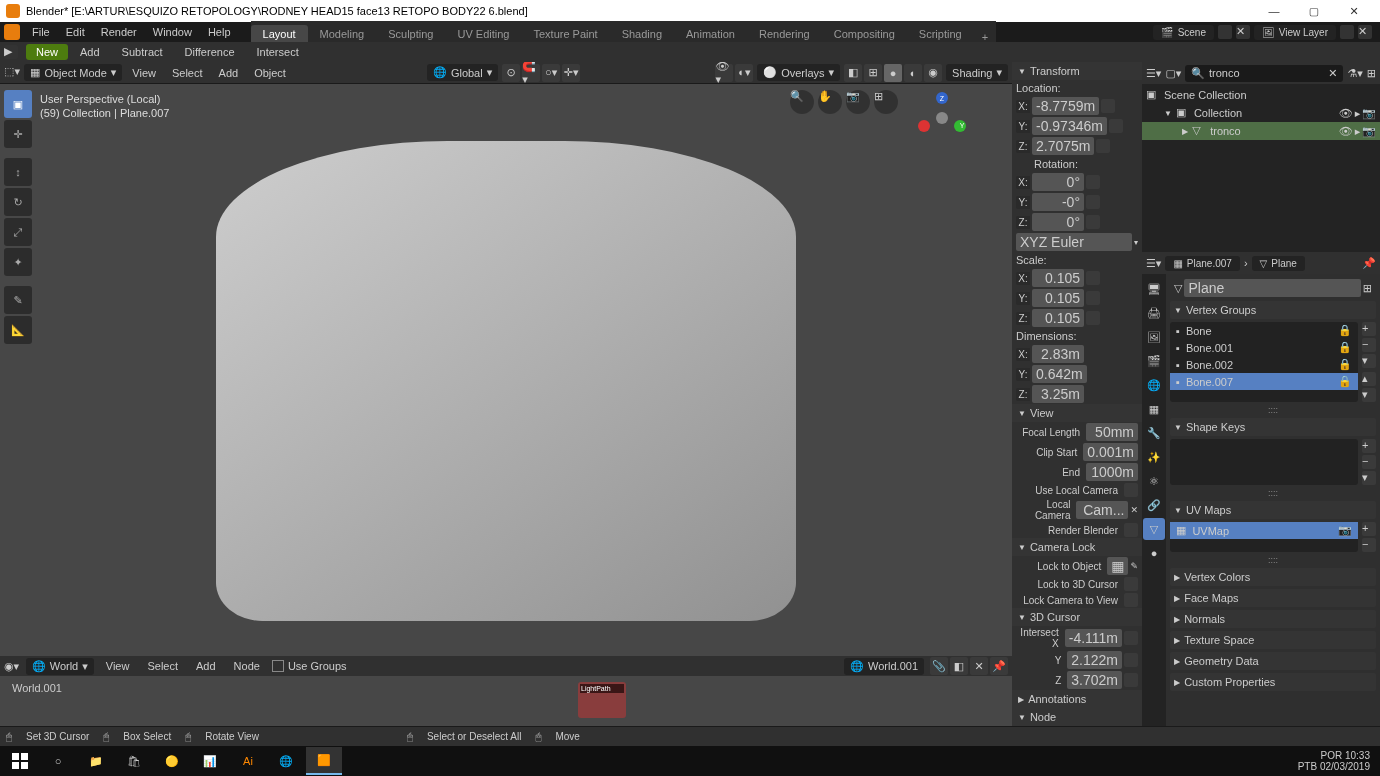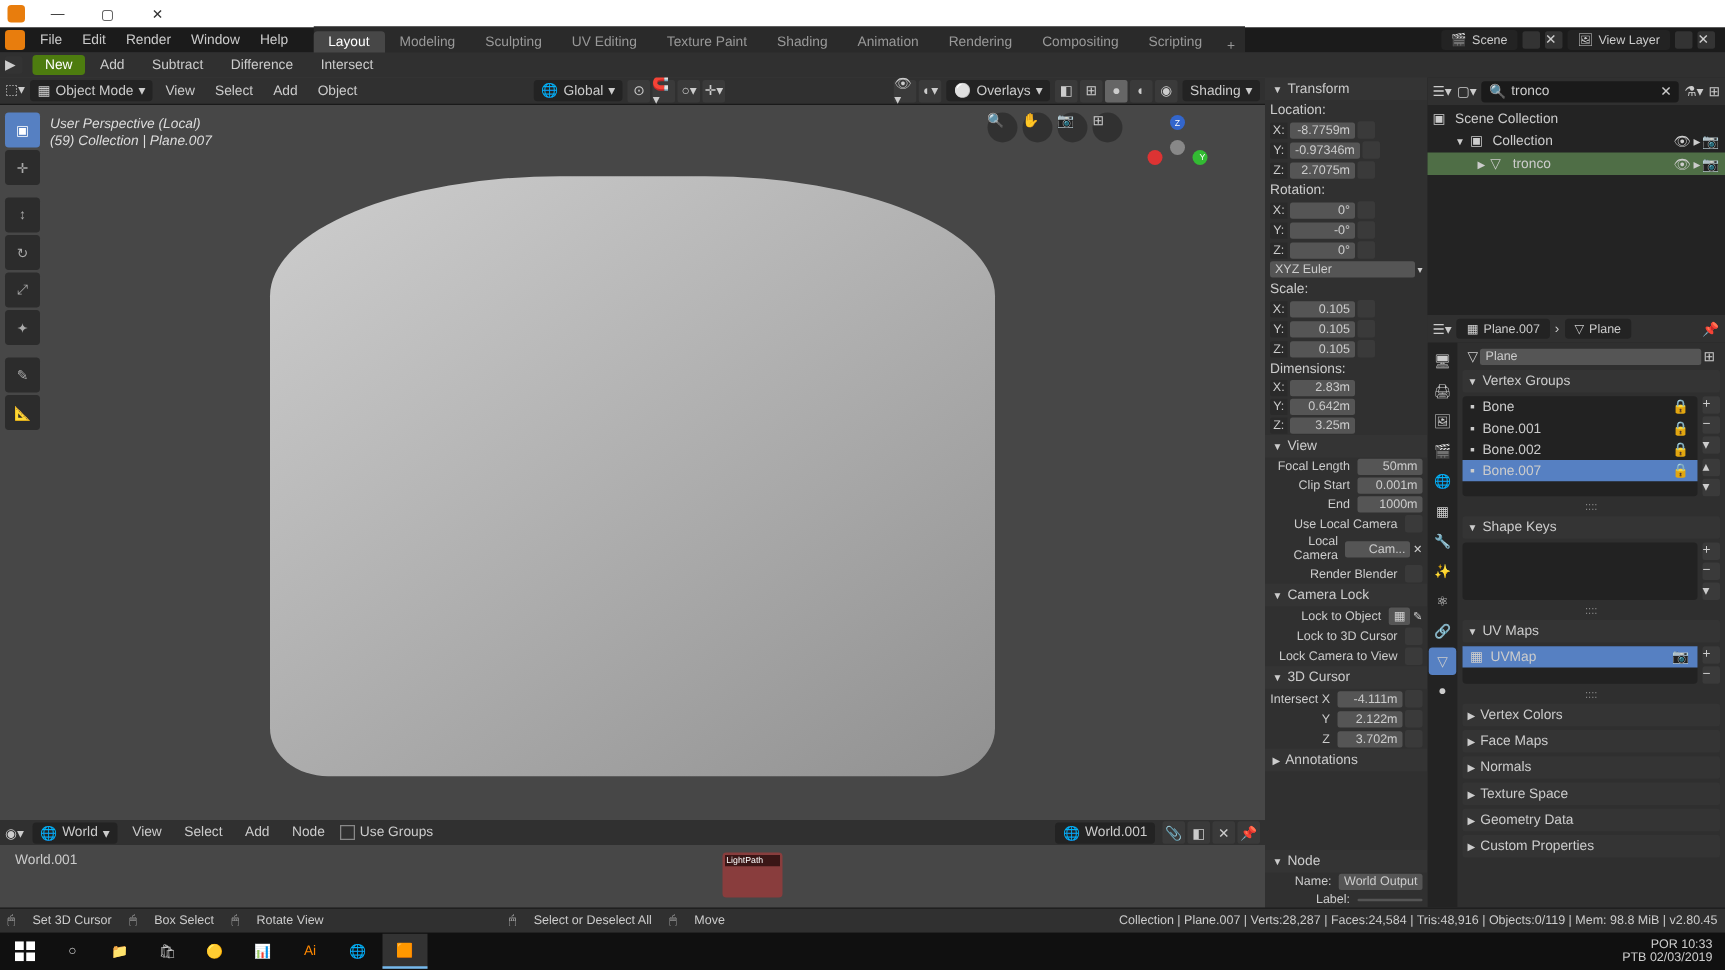--- a/index.html
+++ b/index.html
@@ -22,38 +22,38 @@
 .vp-header { height: 22px; background: #303030; display: flex; align-items: center; padding: 0 4px; gap: 4px; border-bottom: 1px solid #1a1a1a; }
 .hdr-dropdown { background: #232323; border-radius: 3px; padding: 2px 6px; display: flex; align-items: center; gap: 4px; }
 .hdr-menu { padding: 0 6px; cursor: pointer; }
 .hdr-spacer { flex: 1; }
 .hdr-icons { display: flex; gap: 2px; }
 .hdr-icon { width: 18px; height: 18px; background: #3a3a3a; border-radius: 2px; display: flex; align-items: center; justify-content: center; }
 .boolean-bar { height: 20px; background: #303030; display: flex; align-items: center; padding: 0 4px; gap: 2px; }
 .bool-btn { padding: 2px 10px; border-radius: 3px; cursor: pointer; }
 .bool-btn.primary { background: #4d7c0f; color: #fff; }
 .viewport { flex: 1; background: #474747; position: relative; overflow: hidden; }
-.vp-overlay-tl { position: absolute; top: 8px; left: 40px; color: #ddd; font-size: 11px; line-height: 14px; font-style: italic; }
+.vp-overlay-tl { position: absolute; top: 8px; left: 40px; color: #ddd; font-size: 11px; line-height: 14px; }
 .toolbar-left { position: absolute; top: 6px; left: 4px; width: 30px; display: flex; flex-direction: column; gap: 2px; }
 .tool-btn { width: 28px; height: 28px; background: #2c2c2c; border-radius: 3px; display: flex; align-items: center; justify-content: center; color: #aaa; }
 .tool-btn.active { background: #5680c2; color: #fff; }
 .vp-gizmos { position: absolute; top: 6px; right: 8px; display: flex; gap: 4px; align-items: center; }
 .gizmo-btn { width: 24px; height: 24px; background: rgba(0,0,0,.3); border-radius: 12px; }
 .axis-gizmo { width: 60px; height: 60px; position: absolute; top: 4px; right: 40px; }
 .torso-placeholder { position: absolute; left: 50%; top: 52%; transform: translate(-50%, -50%); width: 580px; height: 480px; background: linear-gradient(145deg, #ddd, #999); border-radius: 40% 40% 8% 8% / 20% 20% 8% 8%; opacity: .9; }
 .node-header { height: 20px; background: #303030; display: flex; align-items: center; padding: 0 4px; gap: 6px; }
 .node-area { height: 50px; background: #474747; position: relative; }
 .node-label { position: absolute; top: 6px; left: 12px; color: #ccc; }
 .node-box { position: absolute; top: 6px; left: 578px; width: 48px; height: 36px; background: #893d3d; border-radius: 3px; font-size: 7px; color: #fff; padding: 2px; }
 .n-panel { width: 130px; background: #303030; display: flex; flex-direction: column; overflow: hidden; }
 .panel-section-hdr { background: #343434; padding: 3px 6px; display: flex; align-items: center; gap: 4px; }
 .panel-row { display: flex; align-items: center; padding: 1px 4px; gap: 2px; }
 .panel-label { flex: 1; text-align: right; padding-right: 4px; font-size: 10px; }
 .xyz-label { width: 14px; background: #2a2a2a; text-align: center; border-radius: 2px 0 0 2px; padding: 1px 2px; font-size: 10px; }
-.num-field { background: #555; border-radius: 2px; padding: 1px 4px; text-align: right; font-size: 10px; min-width: 52px; }
+.num-field { background: #555; border-radius: 2px; padding: 1px 4px; text-align: right; font-size: 14px; min-width: 52px; }
 .lock-btn { width: 14px; height: 14px; background: #3a3a3a; border-radius: 2px; }
 .right-col { width: 238px; background: #2a2a2a; display: flex; flex-direction: column; }
 .outliner { flex: 0 0 190px; background: #232323; display: flex; flex-direction: column; }
 .outliner-hdr { height: 22px; background: #303030; display: flex; align-items: center; padding: 0 4px; gap: 4px; }
 .search-field { background: #1a1a1a; border-radius: 3px; padding: 2px 6px; flex: 1; display: flex; align-items: center; gap: 4px; }
 .outliner-tree { flex: 1; padding: 2px 0; }
 .tree-row { display: flex; align-items: center; padding: 2px 4px; gap: 4px; }
 .tree-row.selected { background: #4f6e46; }
 .tree-row .indent { width: 14px; }
 .tree-toggle { display: flex; margin-left: auto; gap: 2px; }
@@ -74,20 +74,21 @@
 .taskbar { height: 30px; background: #101010; display: flex; align-items: center; padding: 0 2px; gap: 2px; }
 .tb-btn { width: 36px; height: 28px; display: flex; align-items: center; justify-content: center; }
 .tb-active { background: #333; border-bottom: 2px solid #76b9ed; }
 .tb-right { margin-left: auto; text-align: right; padding: 0 8px; line-height: 11px; font-size: 10px; }
 </style>
 </head>
 <body>
 
 <div class="titlebar">
   <div class="logo"></div>
+  <div class="title"><span>Blender* </span><span>[E:\ARTUR\ESQUIZO RETOPOLOGY\RODNEY HEAD15 face13 RETOPO BODY22 6.blend]</span></div>
   <div class="winbtn">—</div>
   <div class="winbtn">▢</div>
   <div class="winbtn">✕</div>
 </div>
 
 <div class="topbar">
   <div class="bl-logo"></div>
   <div class="menu-item">File</div>
   <div class="menu-item">Edit</div>
   <div class="menu-item">Render</div>
@@ -239,21 +240,21 @@
     <div class="panel-row">
         <div class="xyz-label">Y:</div>
         <div class="num-field">-0.97346m</div>
         <div class="lock-btn"></div>
       </div>
     <div class="panel-row">
         <div class="xyz-label">Z:</div>
         <div class="num-field">2.7075m</div>
         <div class="lock-btn"></div>
       </div>
-    <div style="padding:2px 4px;">Rotation:</div>
+    <div style="padding:2px 22px;">Rotation:</div>
     <div class="panel-row">
         <div class="xyz-label">X:</div>
         <div class="num-field">0°</div>
         <div class="lock-btn"></div>
       </div>
     <div class="panel-row">
         <div class="xyz-label">Y:</div>
         <div class="num-field">-0°</div>
         <div class="lock-btn"></div>
       </div>
@@ -559,23 +560,20 @@
     <span>Set 3D Cursor</span>
   <span>🖱</span>
     <span>Box Select</span>
   <span>🖱</span>
     <span>Rotate View</span>
   <span style="width:120px;"></span>
   <span>🖱</span>
     <span>Select or Deselect All</span>
   <span>🖱</span>
     <span>Move</span>
-  <div class="status-right">
-      <span>Collection | Plane.007 | Verts:28,287 | Faces:24,584 | Tris:48,916 | Objects:0/119 | Mem: 98.8 MiB | v2.80.45</span>
-    </div>
 </div>
 
 <div class="taskbar">
   <div class="tb-btn">
       <svg width="16" height="16">
         <rect width="7" height="7" fill="#fff"></rect>
         <rect x="9" width="7" height="7" fill="#fff"></rect>
         <rect y="9" width="7" height="7" fill="#fff"></rect>
         <rect x="9" y="9" width="7" height="7" fill="#fff"></rect>
       </svg>

